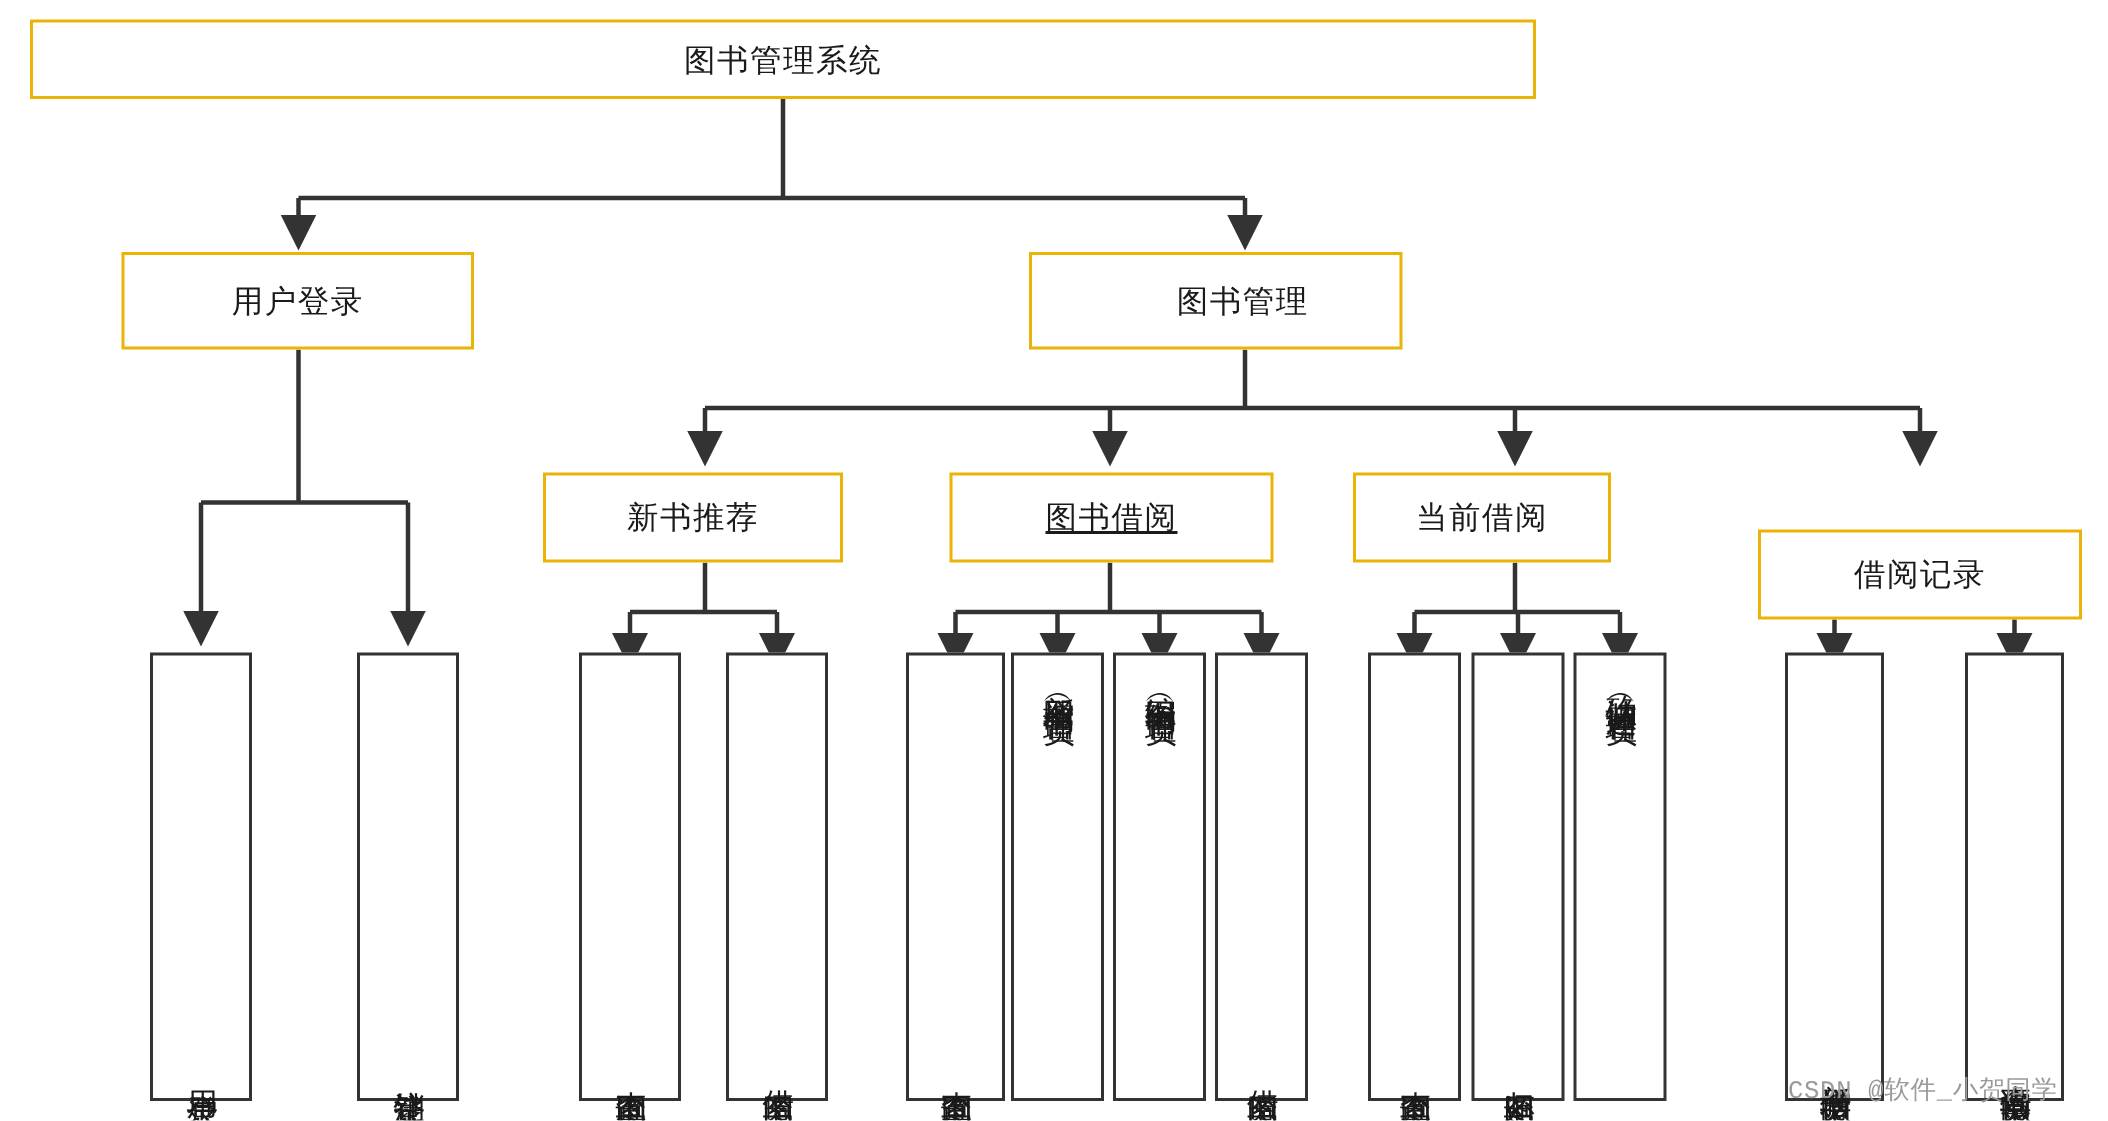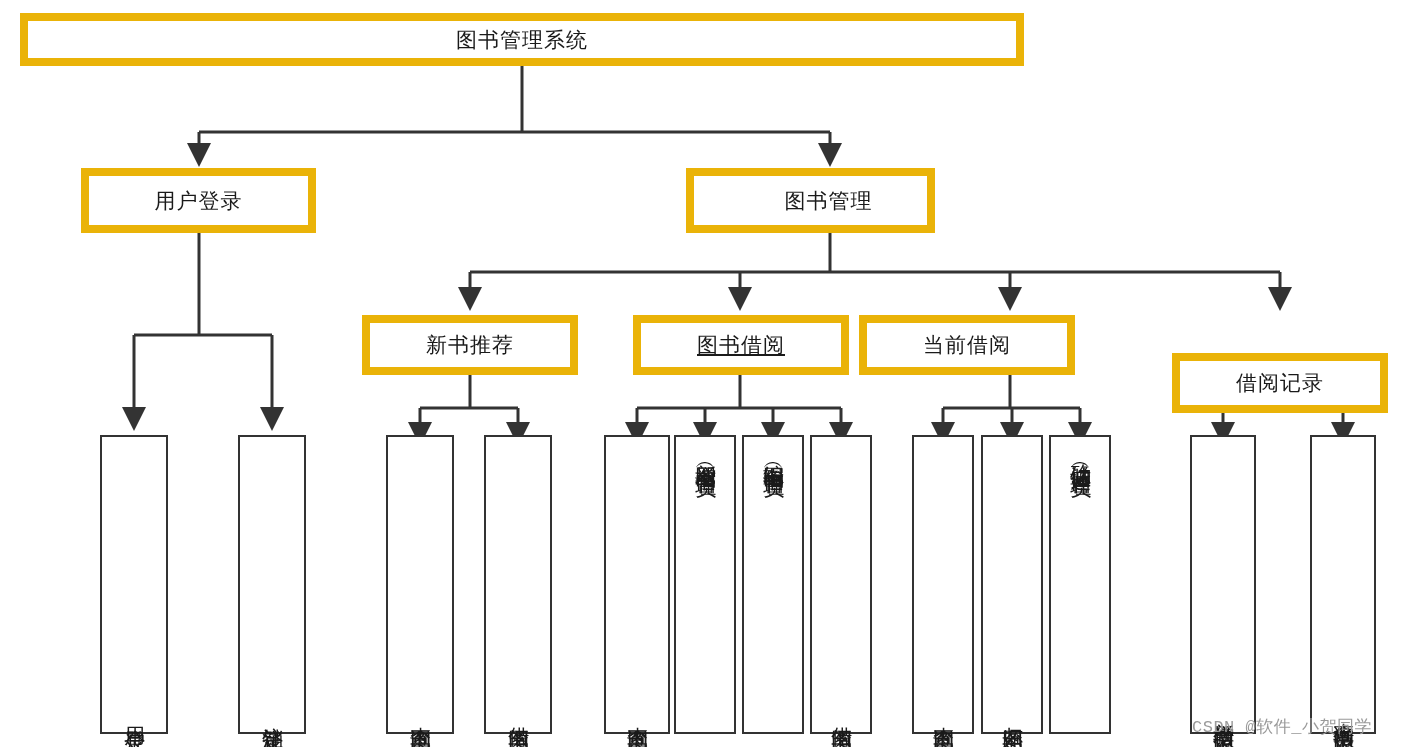--- a/index.html
+++ b/index.html
@@ -18,21 +18,21 @@
   #connectors {
     position: absolute;
     left: 0;
     top: 0;
     width: 1405px;
     height: 747px;
   }
   .node {
     position: absolute;
     box-sizing: border-box;
-    border: 8px solid #eab308;
+    border: 2px solid #eab308;
     background: #ffffff;
     display: flex;
     align-items: center;
     justify-content: center;
     color: #1a1a1a;
   }
   .node.horiz {
     font-size: 21px;
     letter-spacing: 1px;
   }
@@ -131,27 +131,27 @@
 
   <div id="level1-layer">
       <div class="node horiz" style="left: 81px; top: 168px; width: 235px; height: 65px;">
         <span>用户登录</span>
       </div>
       <div class="node horiz" style="left: 686px; top: 168px; width: 249px; height: 65px; padding-left: 36px;">
         <span>图书管理</span>
       </div>
     </div>
   <div id="level2-layer">
-      <div class="node horiz" style="left: 362px; top: 315px; width: 216px; height: 60px;">
+      <div class="node horiz" style="left: 362px; top: 315px; width: 200px; height: 60px;">
         <span>新书推荐</span>
       </div>
       <div class="node horiz" style="left: 633px; top: 315px; width: 216px; height: 60px; text-decoration: underline;">
         <span>图书借阅</span>
       </div>
-      <div class="node horiz" style="left: 859px; top: 315px; width: 216px; height: 60px;">
+      <div class="node horiz" style="left: 902px; top: 315px; width: 172px; height: 60px;">
         <span>当前借阅</span>
       </div>
       <div class="node horiz" style="left: 1172px; top: 315px; width: 216px; height: 60px; margin-top: 38px;">
         <span>借阅记录</span>
       </div>
     </div>
   <div id="leaf-layer">
       <div class="leaf" style="left: 100px; top: 435px; width: 68px; height: 299px;">
         <span class="vlabel">用户登录</span>
       </div>

